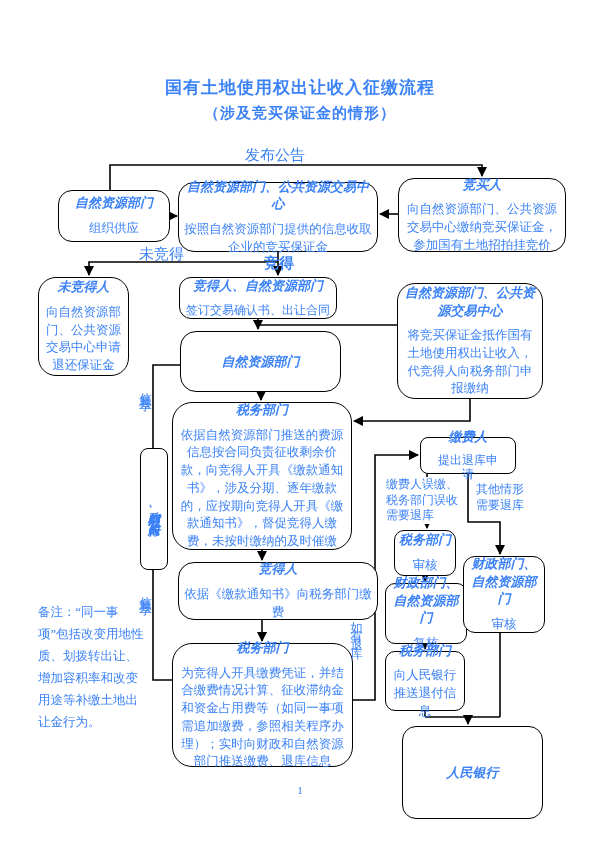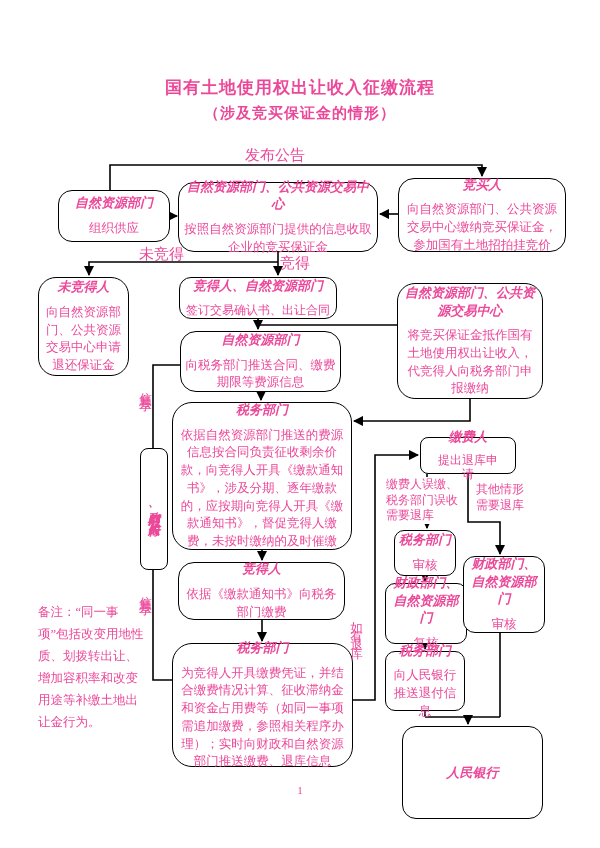--- a/index.html
+++ b/index.html
@@ -1,18 +1,18 @@
 <!DOCTYPE html>
 <html><head>
 <meta charset="utf-8">
 <style>
   html,body{margin:0;padding:0;background:#ffffff;}
   #page{
     position:relative;width:600px;height:848px;background:#fff;
-    font-family:"Liberation Serif","DejaVu Serif",serif;color:#ec4899;
+    font-family:"Liberation Serif","DejaVu Serif",serif;color:#3b82f6;
     outline:1px solid #e4e4e4;overflow:hidden;
   }
   #wires{position:absolute;left:0;top:0;z-index:1;pointer-events:none;}
   .fbox{
     position:absolute;z-index:2;background:#fff;border:1.7px solid #000;
     border-radius:16px;box-sizing:border-box;display:flex;flex-direction:column;
     justify-content:center;align-items:center;text-align:center;padding:2px 4px;
   }
   .fbox .t{font-weight:bold;font-size:13px;line-height:1.35;font-style:italic;}
   .fbox .b{font-size:12.5px;line-height:1.42;margin-top:8px;}
@@ -102,33 +102,32 @@
     <div class="b">签订交易确认书、出让合同</div>
   </div>
 
   <div class="fbox" style="left:397px;top:283px;width:146px;height:116px;border-radius:18px;">
     <div class="t">自然资源部门、公共资源交易中心</div>
     <div class="b">将竞买保证金抵作国有土地使用权出让收入，代竞得人向税务部门申报缴纳</div>
   </div>
 
   <div class="fbox" style="left:180px;top:331px;width:161px;height:61px;">
     <div class="t">自然资源部门</div>
-    <div class="b">向税务部门推送合同、缴费期限等费源信息</div>
   </div>
 
   <div class="fbox" style="left:172px;top:402px;width:180px;height:148px;border-radius:20px;">
     <div class="t">税务部门</div>
     <div class="b">依据自然资源部门推送的费源信息按合同负责征收剩余价款，向竞得人开具《缴款通知书》，涉及分期、逐年缴款的，应按期向竞得人开具《缴款通知书》，督促竞得人缴费，未按时缴纳的及时催缴</div>
   </div>
 
   <div class="fbox" id="vbox-fiscal-bank" style="left:140px;top:448px;width:28px;height:122px;">
     <div class="t">财政部门、人民银行</div>
   </div>
 
-  <div class="fbox" style="left:178px;top:562px;width:167px;height:58px;">
+  <div class="fbox" style="left:178px;top:562px;width:200px;height:58px;">
     <div class="t">竞得人</div>
     <div class="b">依据《缴款通知书》向税务部门缴费</div>
   </div>
 
   <div class="fbox" style="left:172px;top:643px;width:181px;height:124px;border-radius:20px;">
     <div class="t">税务部门</div>
     <div class="b">为竞得人开具缴费凭证，并结合缴费情况计算、征收滞纳金和资金占用费等（如同一事项需追加缴费，参照相关程序办理）；实时向财政和自然资源部门推送缴费、退库信息</div>
   </div>
 
   <div class="fbox fs12" style="left:420px;top:437px;width:96px;height:37px;border-radius:8px;padding:12px;">
@@ -155,21 +154,21 @@
     <div class="t">财政部门、自然资源部门</div>
     <div class="b">审核</div>
   </div>
 
   <div class="fbox" style="left:402px;top:726px;width:141px;height:93px;border-radius:14px;">
     <div class="t">人民银行</div>
   </div>
 
   <div class="lbl" style="left:235px;top:146px;width:80px;text-align:center;">发布公告</div>
   <div class="lbl" style="left:139px;top:245px;">未竞得</div>
-  <div class="lbl" style="left:280px;top:254px;">竞得</div>
+  <div class="lbl" style="left:264px;top:254px;font-weight:bold;">竞得</div>
   <div class="vtext" style="left:139px;top:382px;">信息共享</div>
   <div class="vtext" style="left:139px;top:586px;">信息共享</div>
   <div class="vtext" style="left:350px;top:612px;letter-spacing:8px;">如有退库</div>
   <div class="lbl whitebg" style="left:386px;top:477px;width:80px;font-size:12px;line-height:15.5px;text-align:left;">缴费人误缴、税务部门误收需要退库</div>
   <div class="lbl" style="left:476px;top:482px;width:52px;font-size:12px;line-height:15.5px;text-align:left;">其他情形需要退库</div>
 
   <div id="note">备注：“同一事项”包括改变用地性质、划拨转出让、增加容积率和改变用途等补缴土地出让金行为。</div>
   <div id="pagenum">1</div>
 
 </div>

